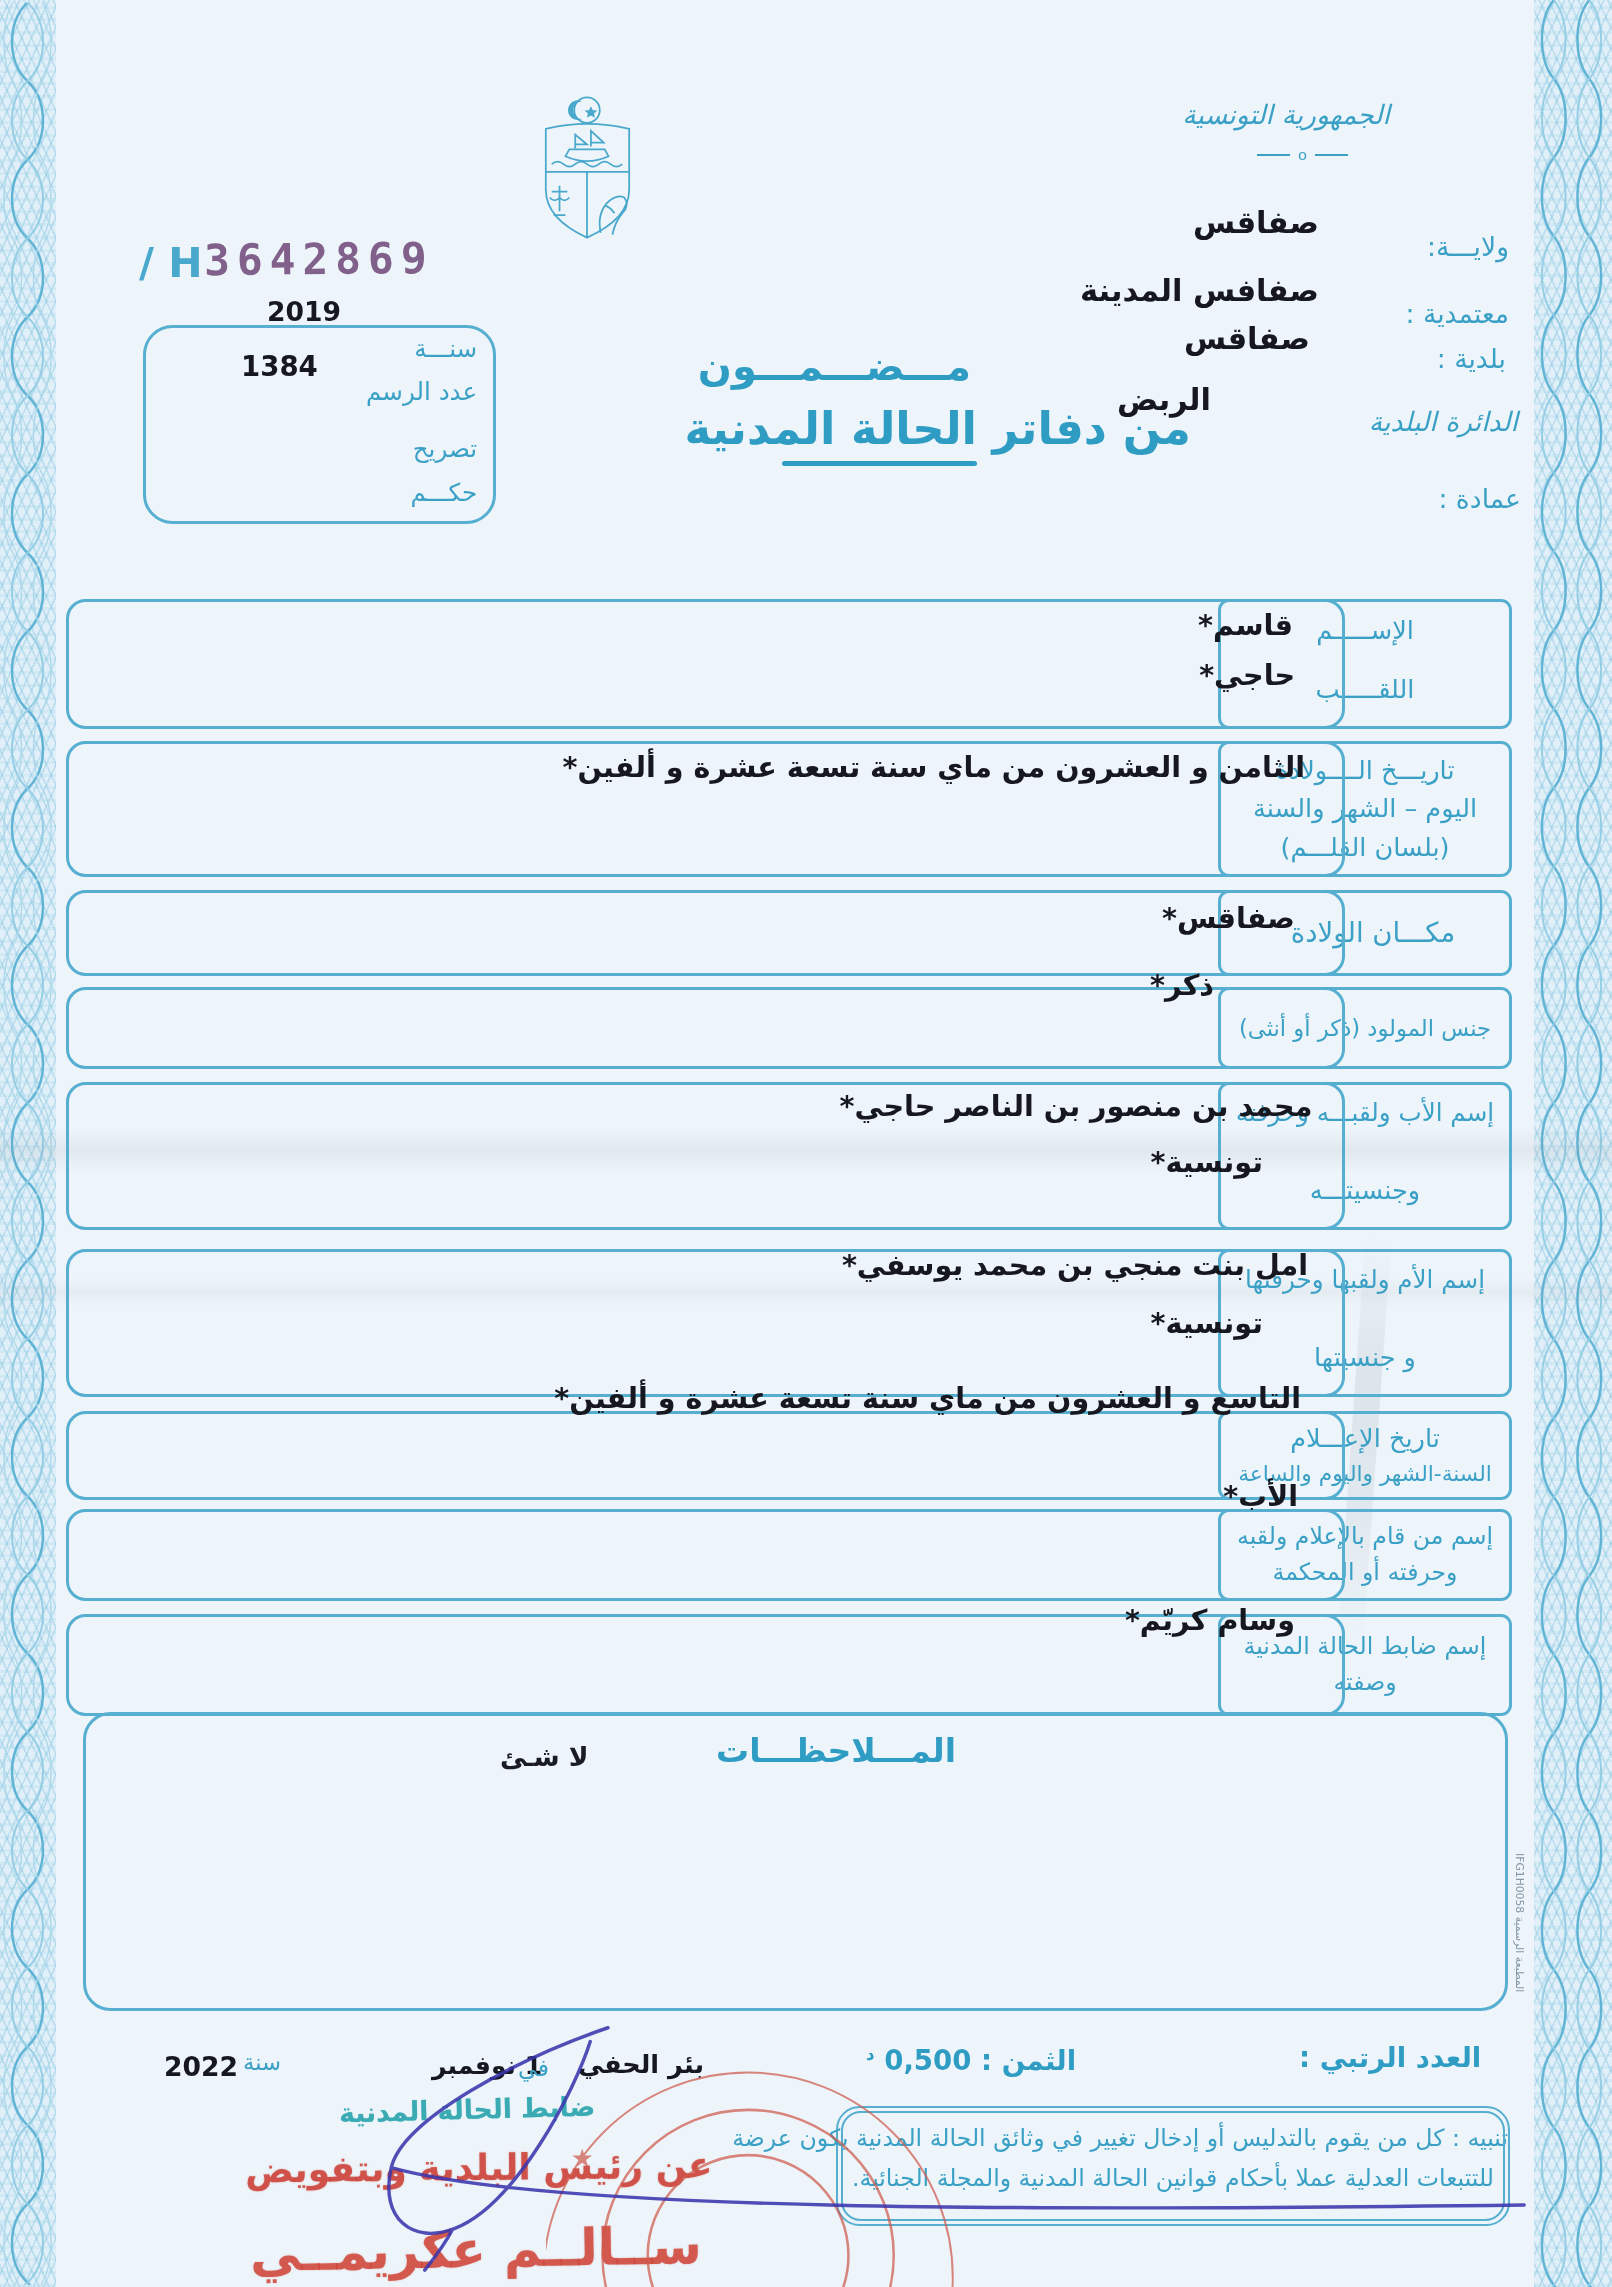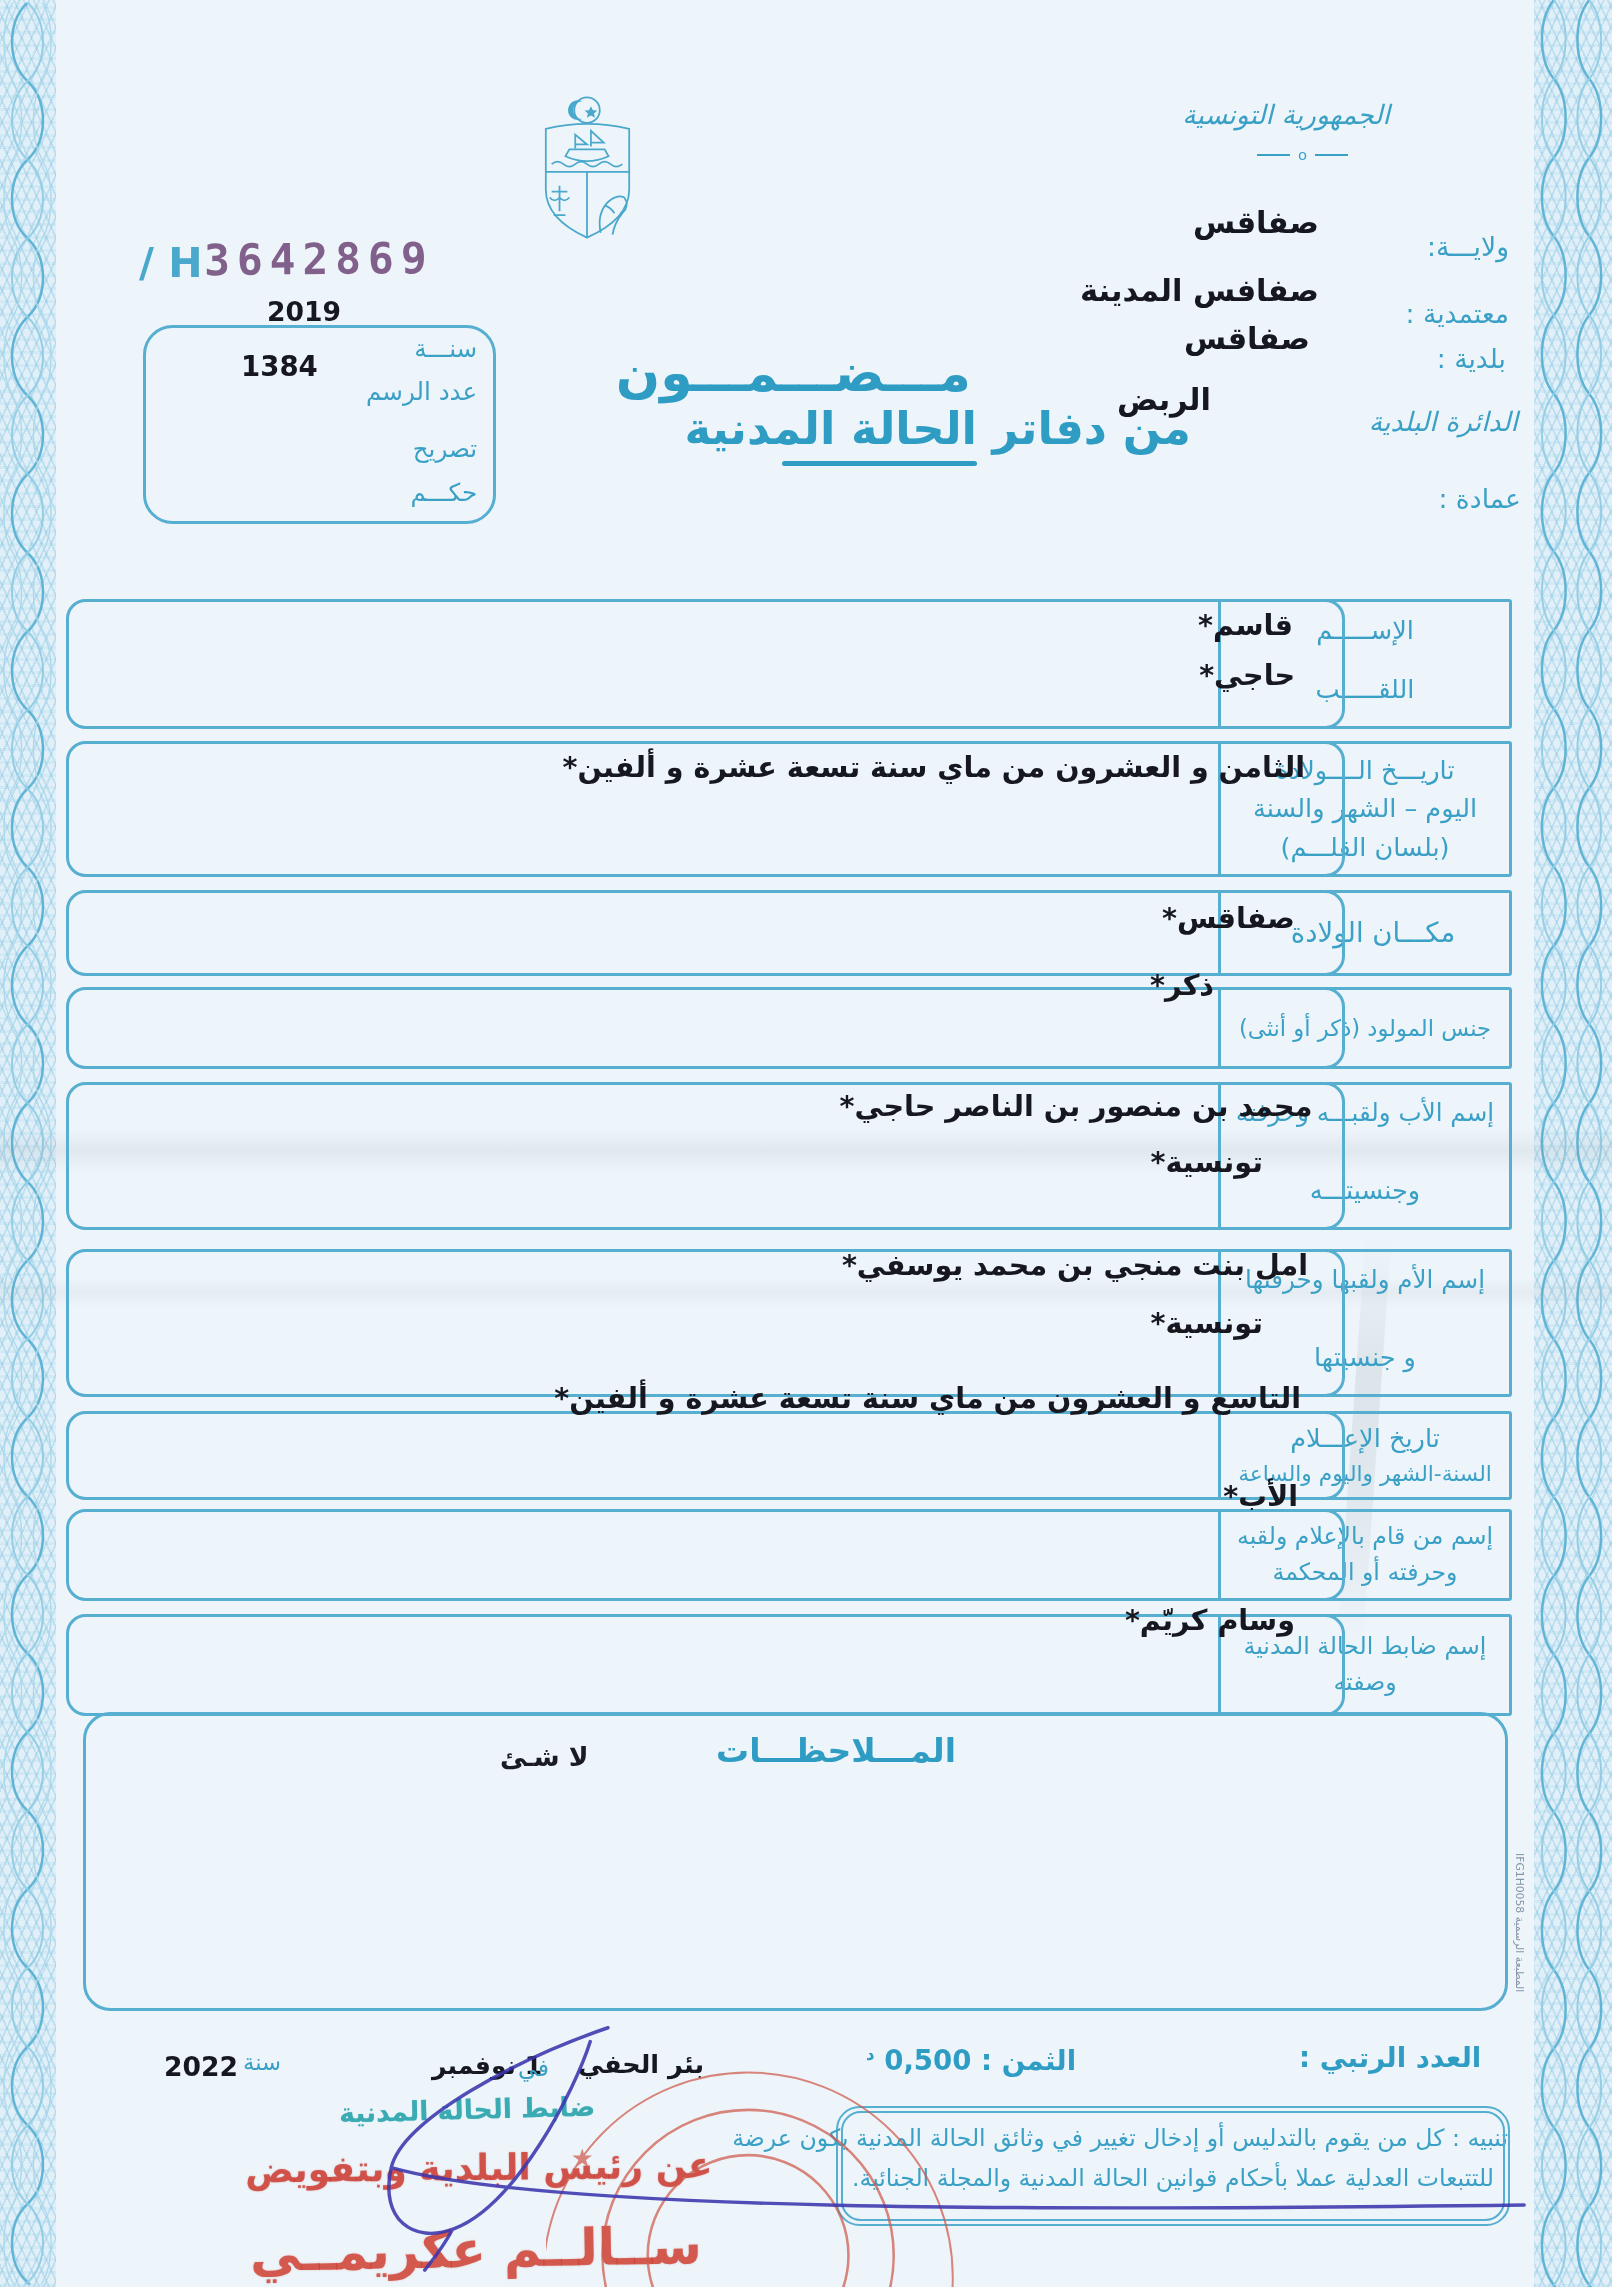--- a/index.html
+++ b/index.html
@@ -38,21 +38,21 @@
     border:3px solid #56aed0;border-radius:29.6px;
   }
   .act-box .bl{position:absolute;right:15.8px;font-size:24.6px;color:#3aa0c6;white-space:nowrap;}
   
   .doc-title{position:absolute;font-weight:bold;color:#2f9cc4;white-space:nowrap;}
   .title-underline{position:absolute;background:#2f9cc4;border-radius:3px;}
   
   .row{position:absolute;left:0;width:1613px;}
   .label-box{
     position:absolute;left:1219px;width:294px;height:100%;
-    border:3px solid #56aed0;border-radius:3px;box-sizing:border-box;
+    border:3px solid #56aed0;border-radius:11px;box-sizing:border-box;
     display:flex;flex-direction:column;justify-content:center;align-items:center;gap:8.9px;
   }
   .label-box.spread{justify-content:space-between;padding:13.8px 0 21.7px;}
   .lbl{font-size:25.6px;color:#3aa0c6;white-space:nowrap;line-height:1.15;}
   .value-box{
     position:absolute;left:67px;width:1279px;height:100%;
     border:3px solid #56aed0;border-radius:19.7px;box-sizing:border-box;
   }
   .val{
     display:block;text-align:right;font-weight:bold;font-size:28.6px;color:#17171f;
@@ -178,21 +178,21 @@
       <path d="M10 34 Q52 24 95 34 L95 96 Q95 126 52 145 Q10 126 10 96 Z"></path>
       <path d="M10 78 H95 M52 78 V145"></path>
       <path d="M16 70 q6 -5 12 0 q6 5 12 0 q6 -5 12 0 q6 5 12 0 q6 -5 12 0 q6 5 12 0"></path>
       <path d="M30 62 q22 10 44 0 l-4 -7 h-36 z"></path>
       <path d="M40 54 v-14 l12 10 h-12 M56 52 v-16 l13 12 h-13"></path>
       <path d="M24 92 v26 M16 98 h16 M14 104 q5 6 10 0 M24 104 q5 6 10 0 M18 122 h12"></path>
       <path d="M66 140 q-4 -18 6 -30 q10 -10 18 -6 q6 8 -2 16 q-8 10 -10 22 M70 112 q6 2 10 8"></path>
     </g>
   </svg>
 
-  <div class="doc-title" style="left:736px;top:343px;width:236px;text-align:right;font-size:52px;">مـــضـــمـــون</div>
+  <div class="doc-title" style="left:736px;top:343px;width:236px;text-align:right;font-size:40px;">مـــضـــمـــون</div>
   <div class="doc-title" style="left:690px;top:402px;width:502px;text-align:center;font-size:45px;">من دفاتر الحالة المدنية</div>
   <div class="title-underline" style="left:783px;top:461px;width:195px;height:4.9px;"></div>
 
   <div class="row" style="top:599px;height:130px;">
     <div class="label-box spread">
       <div class="lbl">الإســـــم</div>
       <div class="lbl">اللقـــــب</div>
     </div>
     <div class="value-box">
       <span class="val" style="padding:5.9px 49px 0 0;">قاسم*</span>

